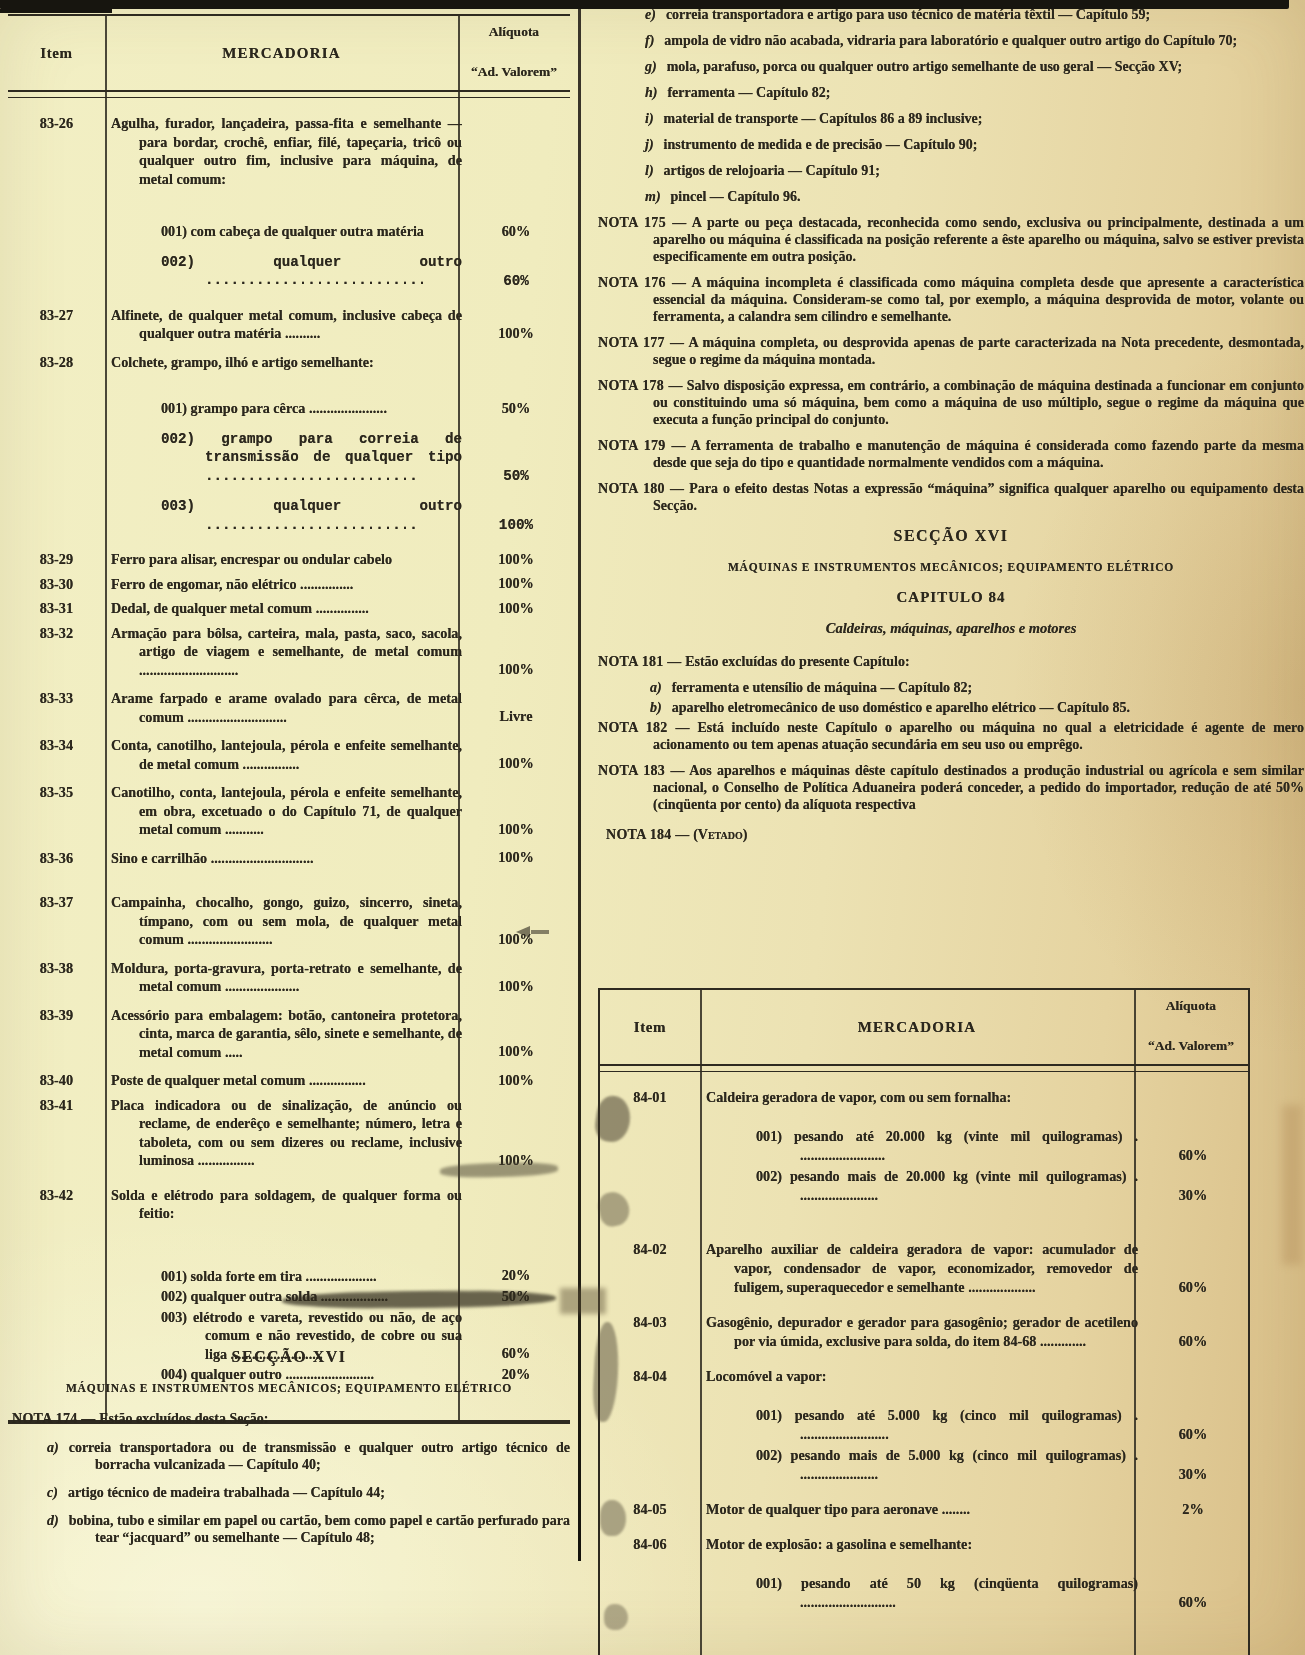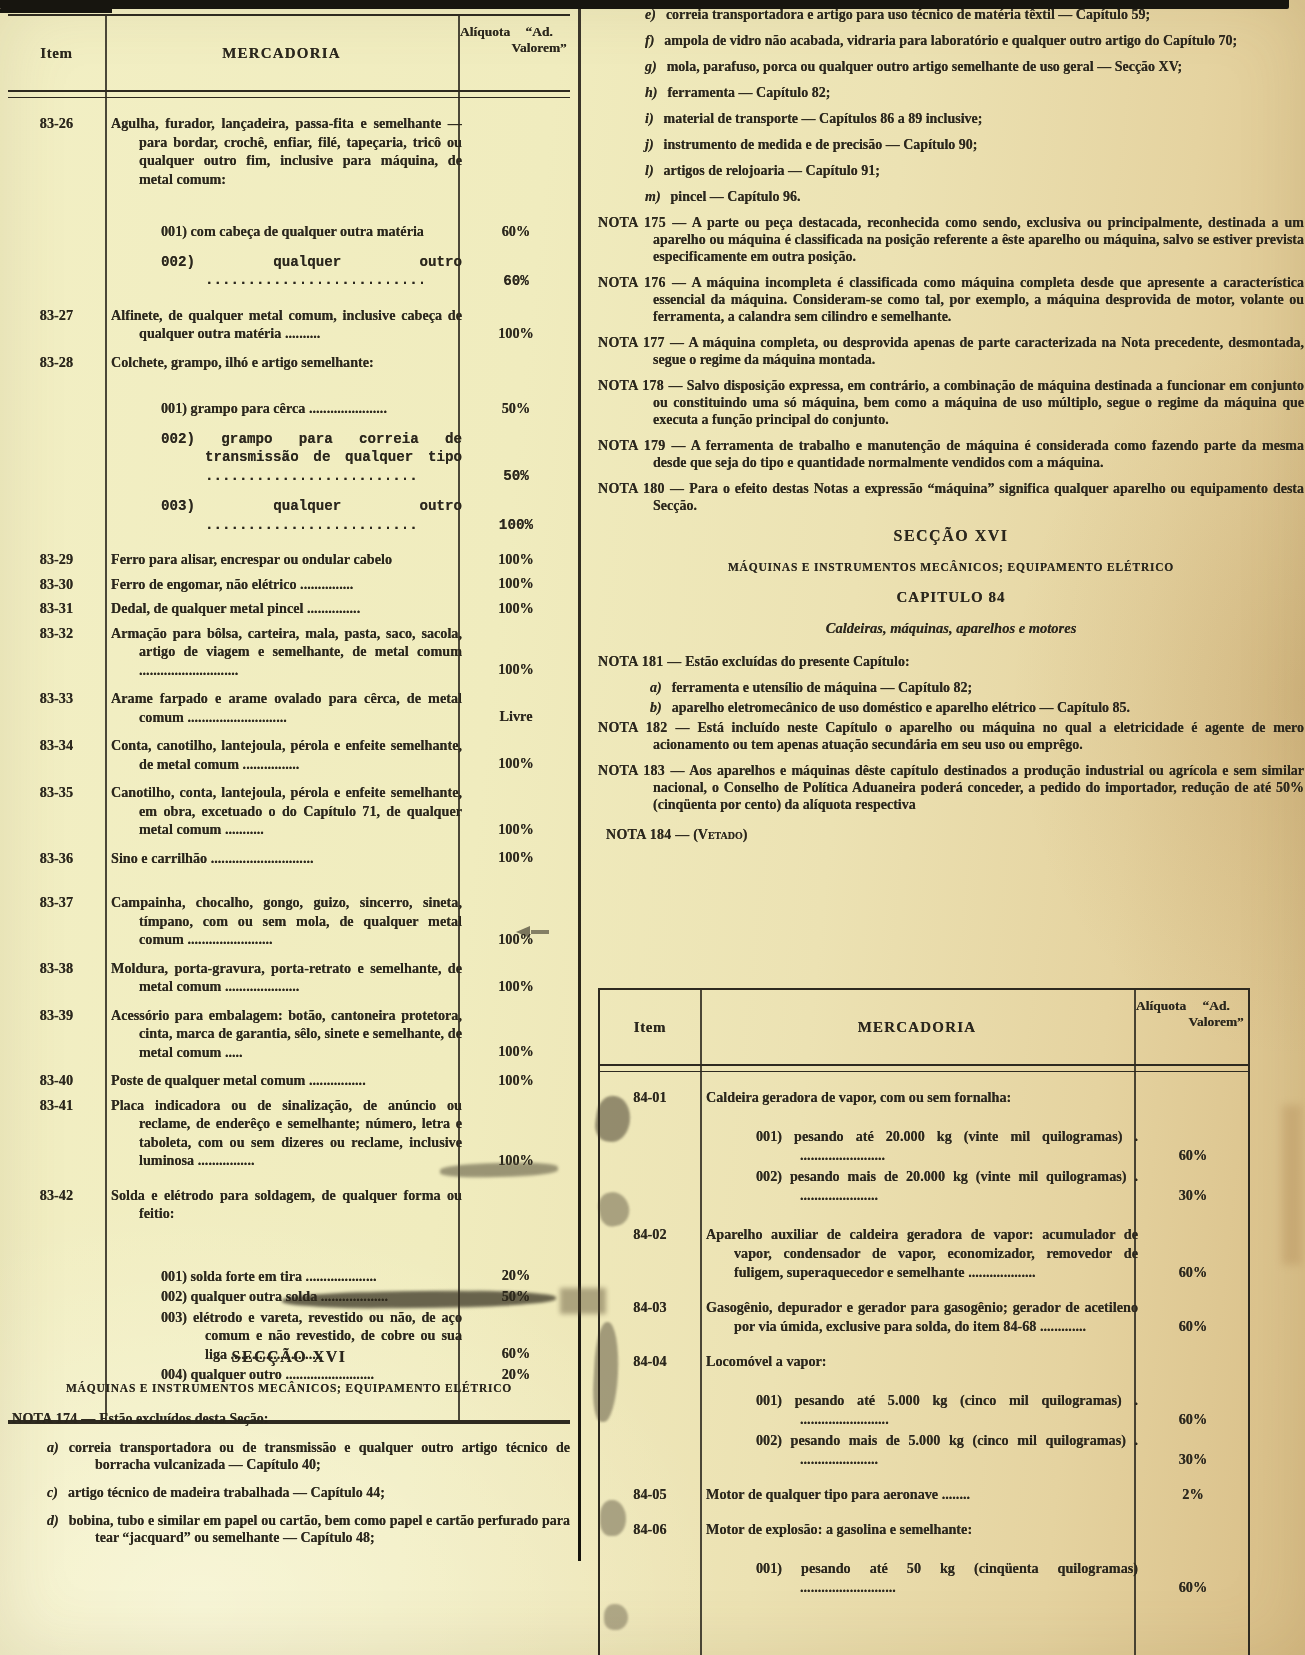--- a/index.html
+++ b/index.html
@@ -47,37 +47,37 @@
   .rtab{left:598px;top:988px;width:648px;height:667px;overflow:hidden;
         border-left:2px solid var(--rule);border-right:2px solid var(--rule);border-top:2px solid var(--rule);}
   .vl{position:absolute;top:0;bottom:0;width:2px;background:var(--rule);opacity:.85;}
   .ltab .v1{left:97px;} .ltab .v2{left:calc(100% - 112px);}
   .rtab .v1{left:100px;} .rtab .v2{left:calc(100% - 114px);}
   .thead{display:grid;height:74px;align-items:center;}
   .ltab .thead{grid-template-columns:97px 1fr 112px;}
   .rtab .thead{grid-template-columns:100px 1fr 114px;}
   .th{text-align:center;font-size:15px;letter-spacing:.6px;}
   .th-merc{letter-spacing:1.2px;}
-  .th-rate{align-self:stretch;display:flex;flex-direction:row;justify-content:space-between;
+  .th-rate{align-self:stretch;display:flex;flex-direction:column;justify-content:space-between;
            padding:8px 2px 10px;text-align:center;font-size:13.5px;}
   .dbl{height:5px;border-top:2px solid var(--rule);border-bottom:1px solid var(--rule);}
   .tb{position:relative2;padding:16px 0 24px;}
   .row{display:flex;margin-bottom:12px;}
   .ci{width:97px;flex:none;text-align:center;font-size:14.3px;padding-top:1px;}
   .rtab .ci{width:100px;}
   .cb{flex:1;min-width:0;}
   .en{display:flex;align-items:flex-end;}
   .tx{flex:1;min-width:0;font-size:14.2px;line-height:18.5px;text-align:justify;padding-left:6px;}
   .hang{padding-left:34px;text-indent:-28px;}
   .shang{padding-left:100px;text-indent:-44px;}
   .rtab .tx{font-size:14.2px;line-height:19px;}
   .rt{width:108px;flex:none;text-align:center;font-size:14.3px;padding-bottom:1px;}
   .rtab .rt{width:110px;}
   .mb6{margin-bottom:6px;} .mb10{margin-bottom:10px;} .mb16{margin-bottom:16px;}
-  .mb26{margin-bottom:26px;} .mb20{margin-bottom:20px;} .g12{margin-top:12px;font-family:Liberation Mono, monospace;} .g28{margin-top:28px;} .g34{margin-top:34px;} .g44{margin-top:44px;} .g2{margin-top:2px;} .g20{margin-top:20px;}
+  .mb26{margin-bottom:26px;} .mb20{margin-bottom:35px;} .g12{margin-top:12px;font-family:Liberation Mono, monospace;} .g28{margin-top:28px;} .g34{margin-top:34px;} .g44{margin-top:44px;} .g2{margin-top:2px;} .g20{margin-top:20px;}
 
   
   .lsec{position:absolute;left:0px;top:1348px;width:578px;}
   .rnotes{position:absolute;left:598px;top:6px;width:706px;height:978px;overflow:hidden;font-family:Liberation Serif, serif;}
   .sec-title{text-align:center;font-size:16px;letter-spacing:1.5px;margin:0 0 16px;}
   .sec-sub{text-align:center;font-size:11.5px;letter-spacing:.8px;margin:0 0 16px;}
   .chap{text-align:center;font-size:15px;letter-spacing:1px;margin:2px 0 14px;}
   .chap-sub{text-align:center;font-size:14.5px;font-style:italic;margin:0 0 16px;}
   .nota{font-size:14px;line-height:17px;text-align:justify;margin:0 0 9px;
         padding-left:55px;text-indent:-55px;}
@@ -181,21 +181,21 @@
           <div class="tx hang">Ferro de engomar, não elétrico ...............</div>
           <div class="rt">100%</div>
         </div>
           </div>
       </div>
 
       <div class="row mb6">
         <div class="ci">83-31</div>
         <div class="cb">
             <div class="en">
-          <div class="tx hang">Dedal, de qualquer metal pincel ...............</div>
+          <div class="tx hang">Dedal, de qualquer metal comum ...............</div>
           <div class="rt">100%</div>
         </div>
           </div>
       </div>
 
       <div class="row mb10">
         <div class="ci">83-32</div>
         <div class="cb">
             <div class="en">
           <div class="tx hang">Armação para bôlsa, carteira, mala, pasta, saco, sacola, artigo de viagem e semelhante, de metal comum ............................</div>

